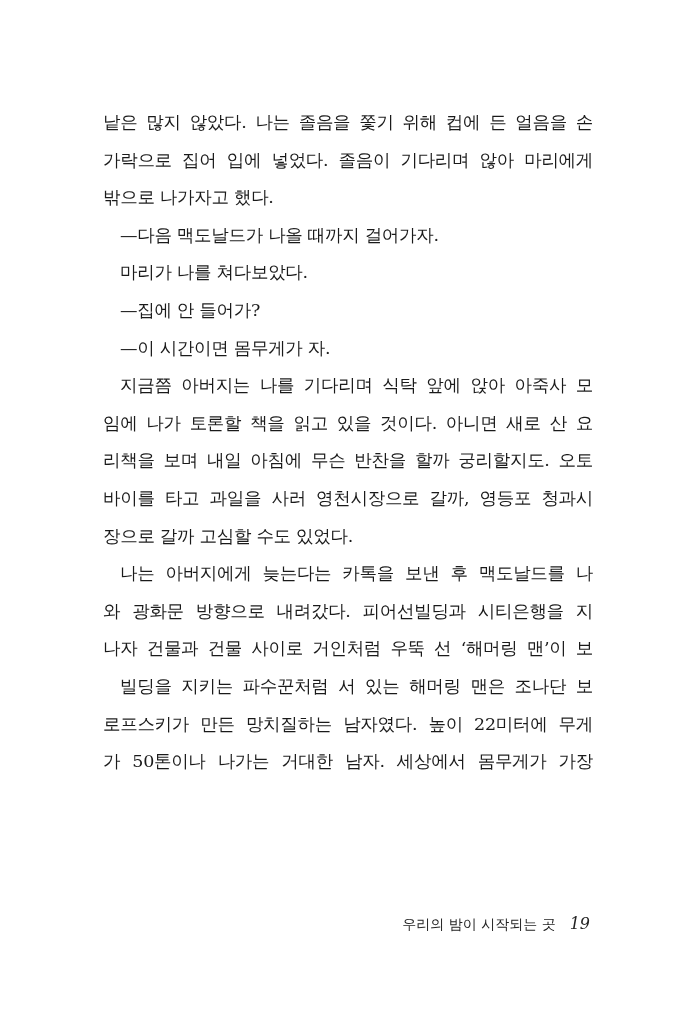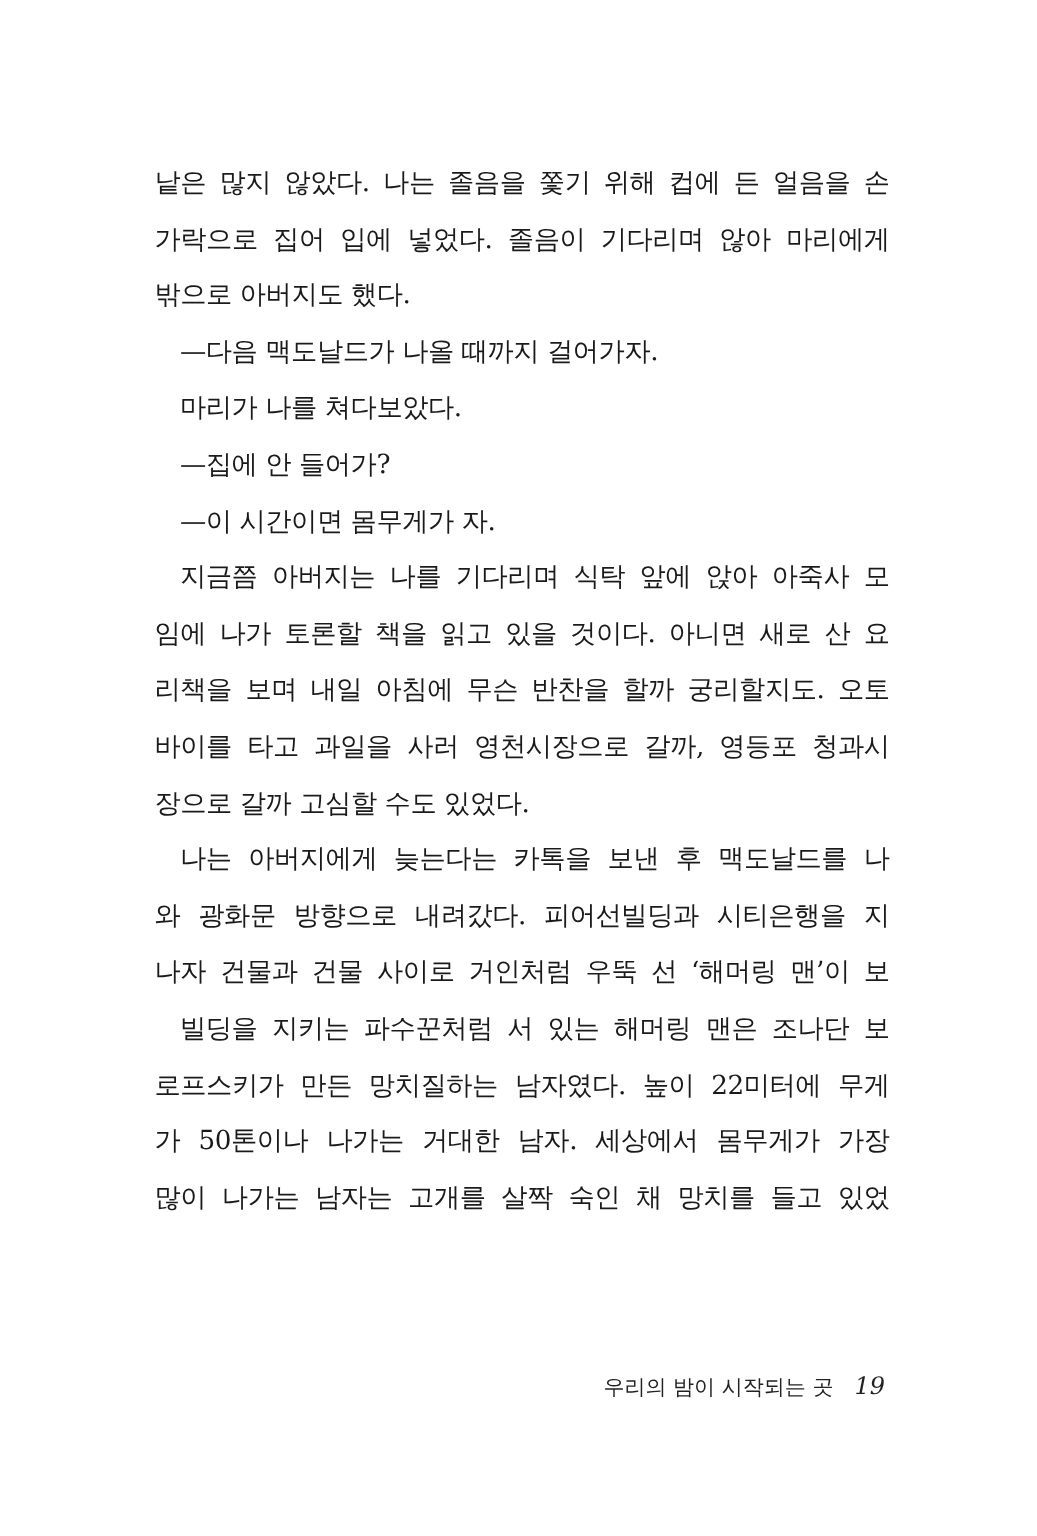--- a/index.html
+++ b/index.html
@@ -61,34 +61,33 @@
       margin-left: 14px;
     }
   </style>
 </head>
 <body>
 
 <div class="page">
   <div class="text-block" id="text-block">
       <span class="line justify">낱은 많지 않았다. 나는 졸음을 쫓기 위해 컵에 든 얼음을 손</span>
       <span class="line justify">가락으로 집어 입에 넣었다. 졸음이 기다리며 않아 마리에게</span>
-      <span class="line">밖으로 아버지도 했다.</span>
+      <span class="line">밖으로 나가자고 했다.</span>
       <span class="line indent">—다음 맥도날드가 나올 때까지 걸어가자.</span>
       <span class="line indent">마리가 나를 쳐다보았다.</span>
       <span class="line indent">—집에 안 들어가?</span>
       <span class="line indent">—이 시간이면 몸무게가 자.</span>
       <span class="line indent justify">지금쯤 아버지는 나를 기다리며 식탁 앞에 앉아 아죽사 모</span>
       <span class="line justify">임에 나가 토론할 책을 읽고 있을 것이다. 아니면 새로 산 요</span>
       <span class="line justify">리책을 보며 내일 아침에 무슨 반찬을 할까 궁리할지도. 오토</span>
       <span class="line justify">바이를 타고 과일을 사러 영천시장으로 갈까, 영등포 청과시</span>
       <span class="line">장으로 갈까 고심할 수도 있었다.</span>
       <span class="line indent justify">나는 아버지에게 늦는다는 카톡을 보낸 후 맥도날드를 나</span>
       <span class="line justify">와 광화문 방향으로 내려갔다. 피어선빌딩과 시티은행을 지</span>
       <span class="line justify">나자 건물과 건물 사이로 거인처럼 우뚝 선 ‘해머링 맨’이 보</span>
       <span class="line indent justify">빌딩을 지키는 파수꾼처럼 서 있는 해머링 맨은 조나단 보</span>
       <span class="line justify">로프스키가 만든 망치질하는 남자였다. 높이 22미터에 무게</span>
       <span class="line justify">가 50톤이나 나가는 거대한 남자. 세상에서 몸무게가 가장</span>
-      <span class="line justify">많이 나가는 남자는 고개를 살짝 숙인 채 망치를 들고 있었</span>
     </div>
   <div class="footer">
     <span>우리의 밤이 시작되는 곳</span><span class="page-num">19</span>
   </div>
 </div>
 
 </body></html>

